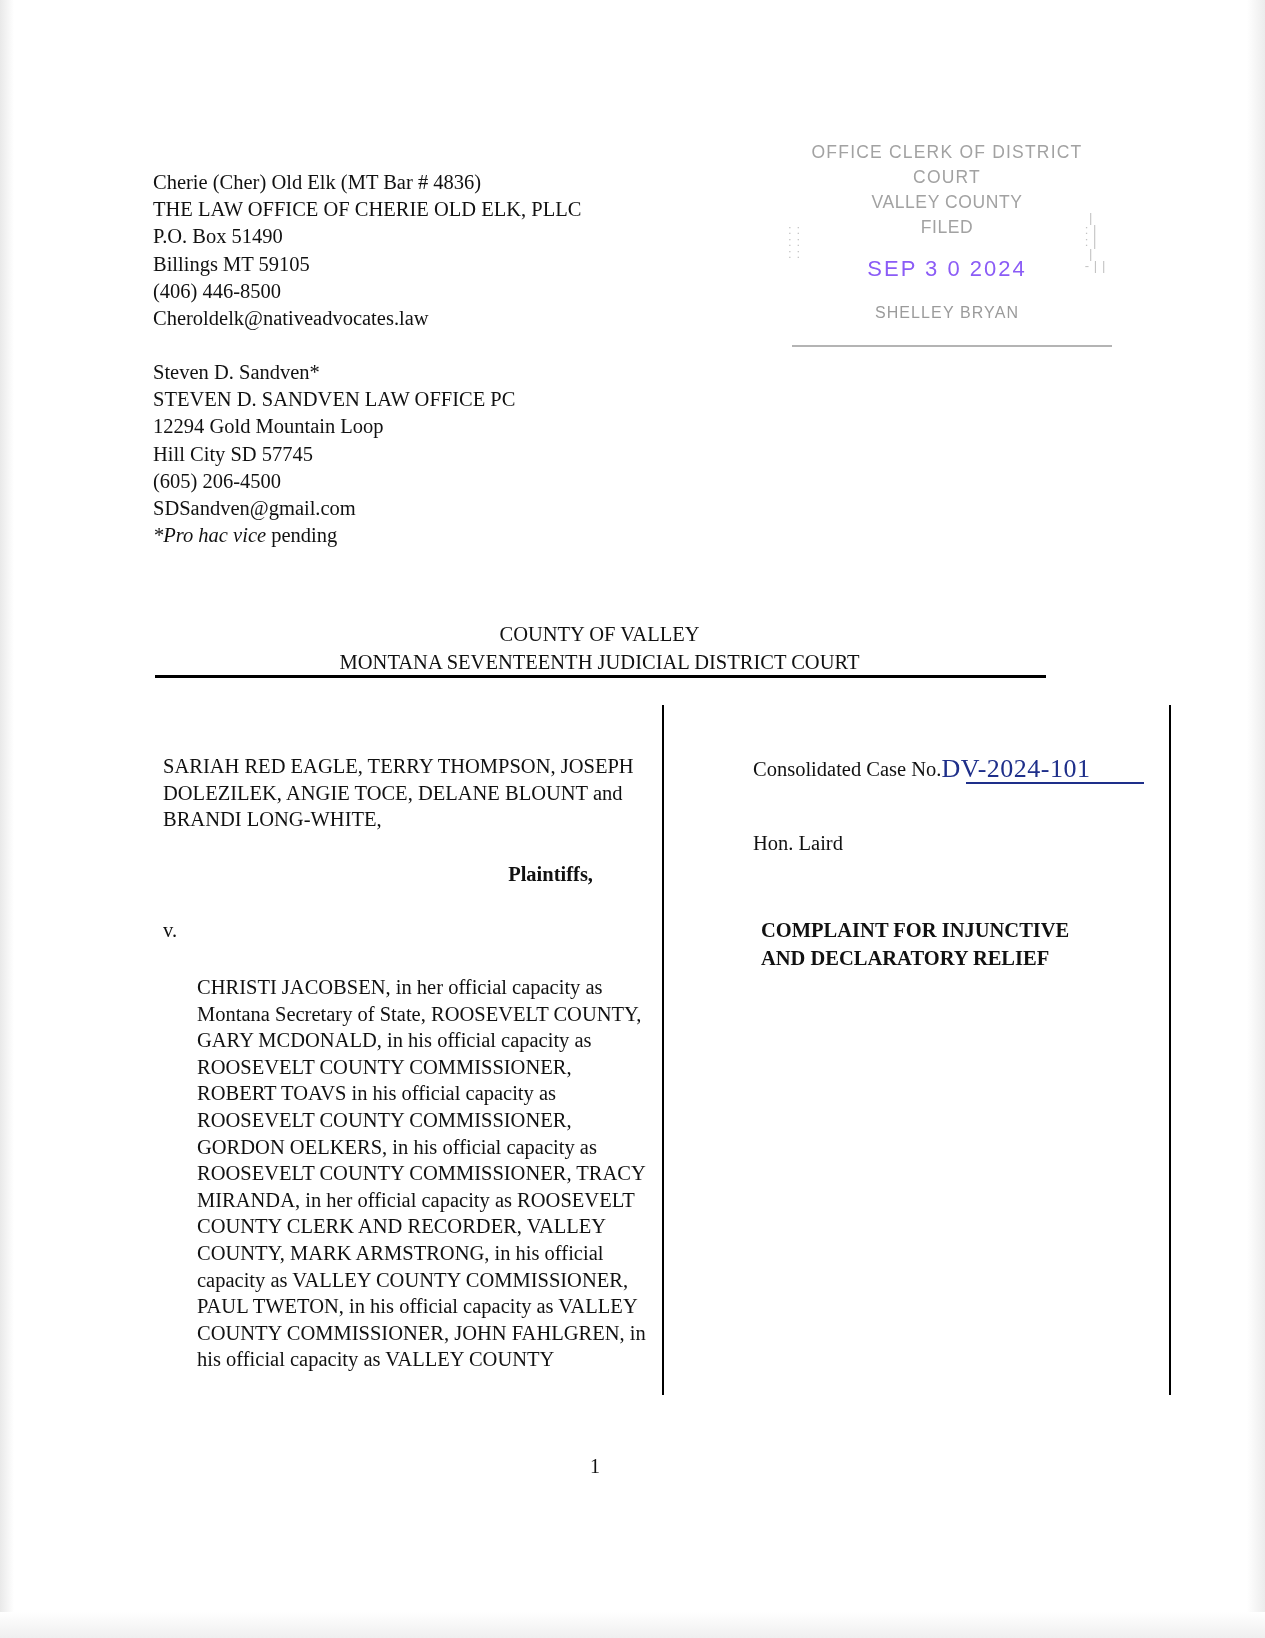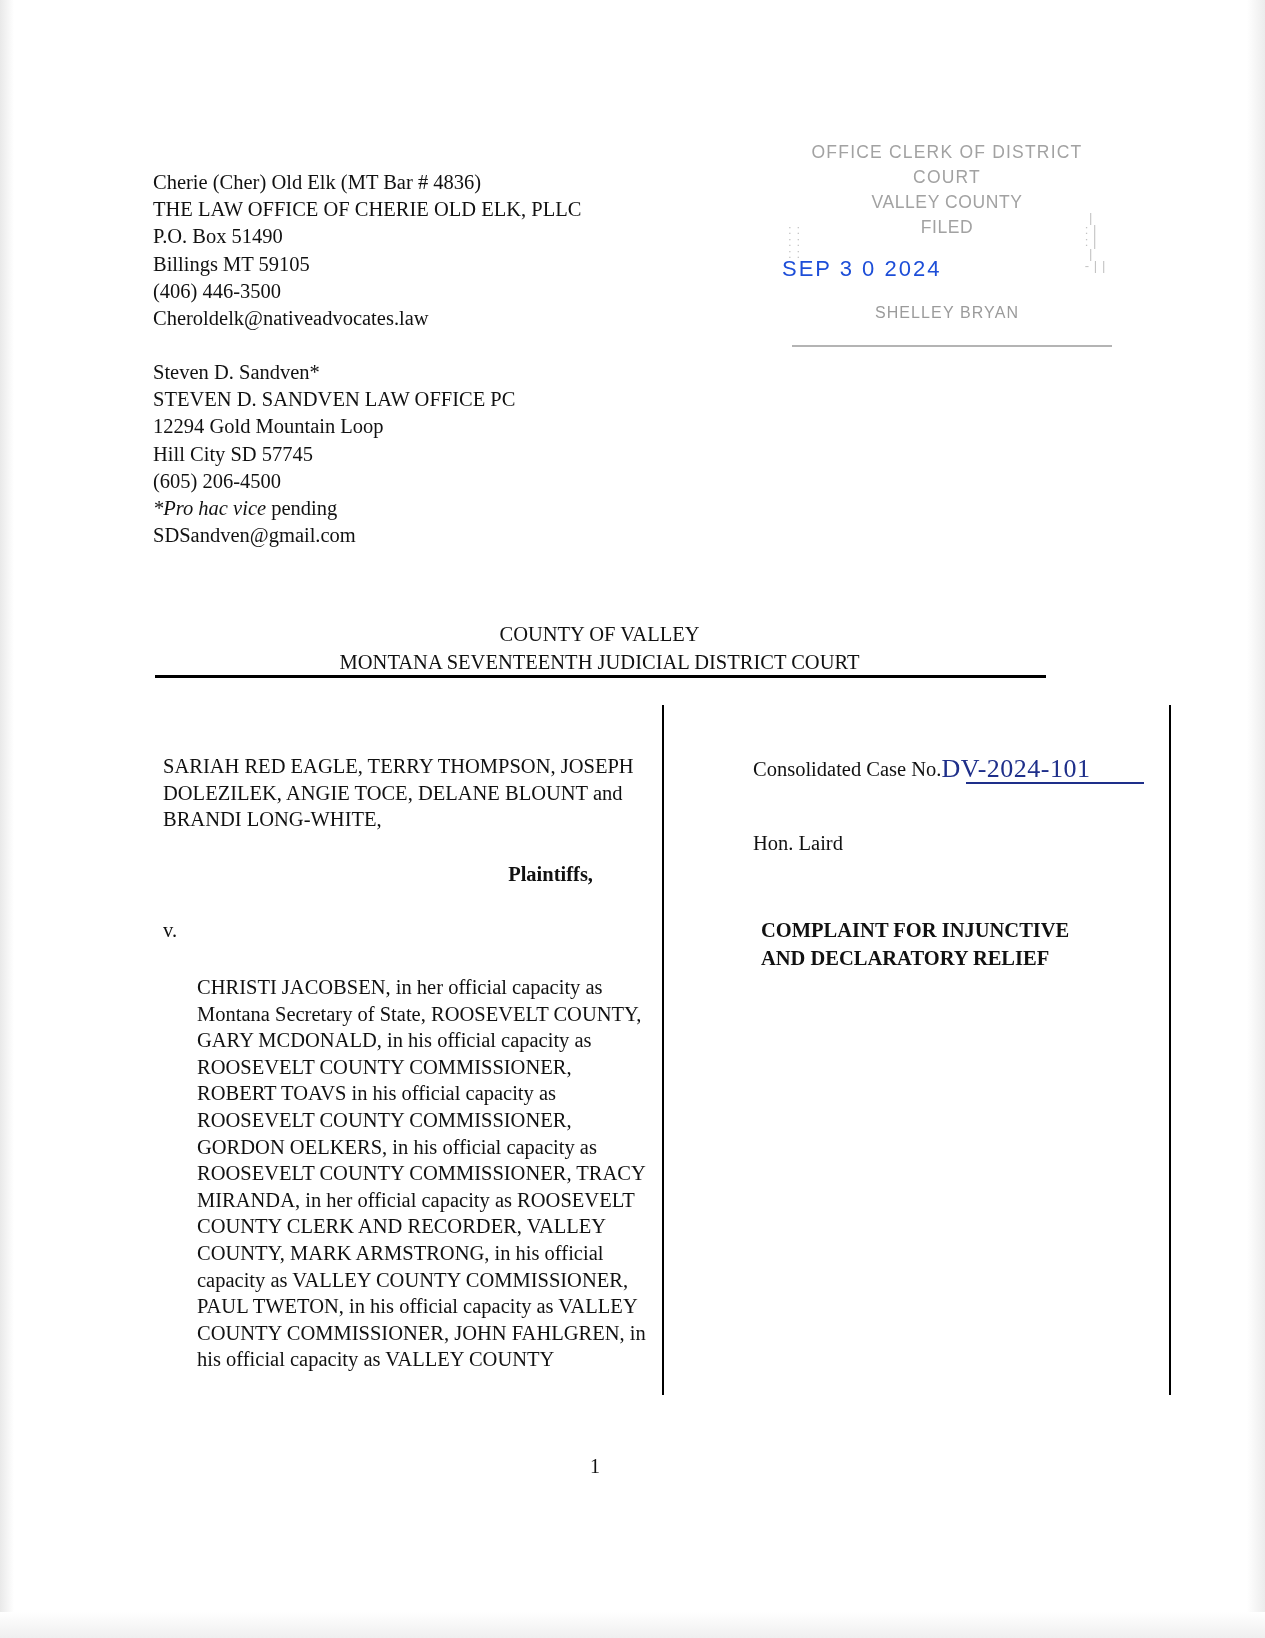--- a/index.html
+++ b/index.html
@@ -66,24 +66,24 @@
     margin-left: 20px;
   }
   .stamp-line {
     text-align: center;
     font-size: 17.5px;
     line-height: 25px;
     color: #a2a2a2;
   }
   .stamp-line.wide { letter-spacing: 1.2px; }
   .stamp-date {
-    text-align: left;
+    text-align: center;
     font-size: 22px;
     margin-top: 16px;
-    color: #1d4ed8;
+    color: #8b5cf6;
     letter-spacing: 2px;
   }
   .stamp-clerk {
     text-align: center;
     font-size: 16px;
     margin-top: 22px;
     color: #9b9b9b;
     letter-spacing: 1.1px;
   }
   .stamp-rule {
@@ -228,32 +228,32 @@
 
   <div class="scan-edge-left"></div>
   <div class="scan-edge-right"></div>
   <div class="scan-edge-bottom"></div>
 
   <div class="attorney-block" id="attorney-1">
     <div>Cherie (Cher) Old Elk (MT Bar # 4836)</div>
     <div class="smallcaps">THE LAW OFFICE OF CHERIE OLD ELK, PLLC</div>
     <div>P.O. Box 51490</div>
     <div>Billings MT 59105</div>
-    <div>(406) 446-3500</div>
+    <div>(406) 446-8500</div>
     <div>Cheroldelk@nativeadvocates.law</div>
   </div>
 
   <div class="attorney-block" id="attorney-2">
     <div>Steven D. Sandven*</div>
     <div class="smallcaps">STEVEN D. SANDVEN LAW OFFICE PC</div>
     <div>12294 Gold Mountain Loop</div>
     <div>Hill City SD 57745</div>
     <div>(605) 206-4500</div>
+    <div>SDSandven@gmail.com</div>
     <div><span class="italic">*Pro hac vice</span><span> pending</span></div>
-    <div>SDSandven@gmail.com</div>
   </div>
 
   <div class="stamp">
     <div class="stamp-line wide">OFFICE CLERK OF DISTRICT COURT</div>
     <div class="stamp-line">VALLEY COUNTY</div>
     <div class="stamp-line">FILED</div>
     <div class="stamp-date">SEP 3 0  2024</div>
     <div class="stamp-clerk">SHELLEY BRYAN</div>
     <div class="stamp-ticks left">:&nbsp;:<br>:&nbsp;:<br>:&nbsp;:</div>
     <div class="stamp-ticks right">&nbsp;|<br>:&nbsp;|<br>:&nbsp;|<br>&nbsp;|<br>-&nbsp;|&nbsp;|</div>

